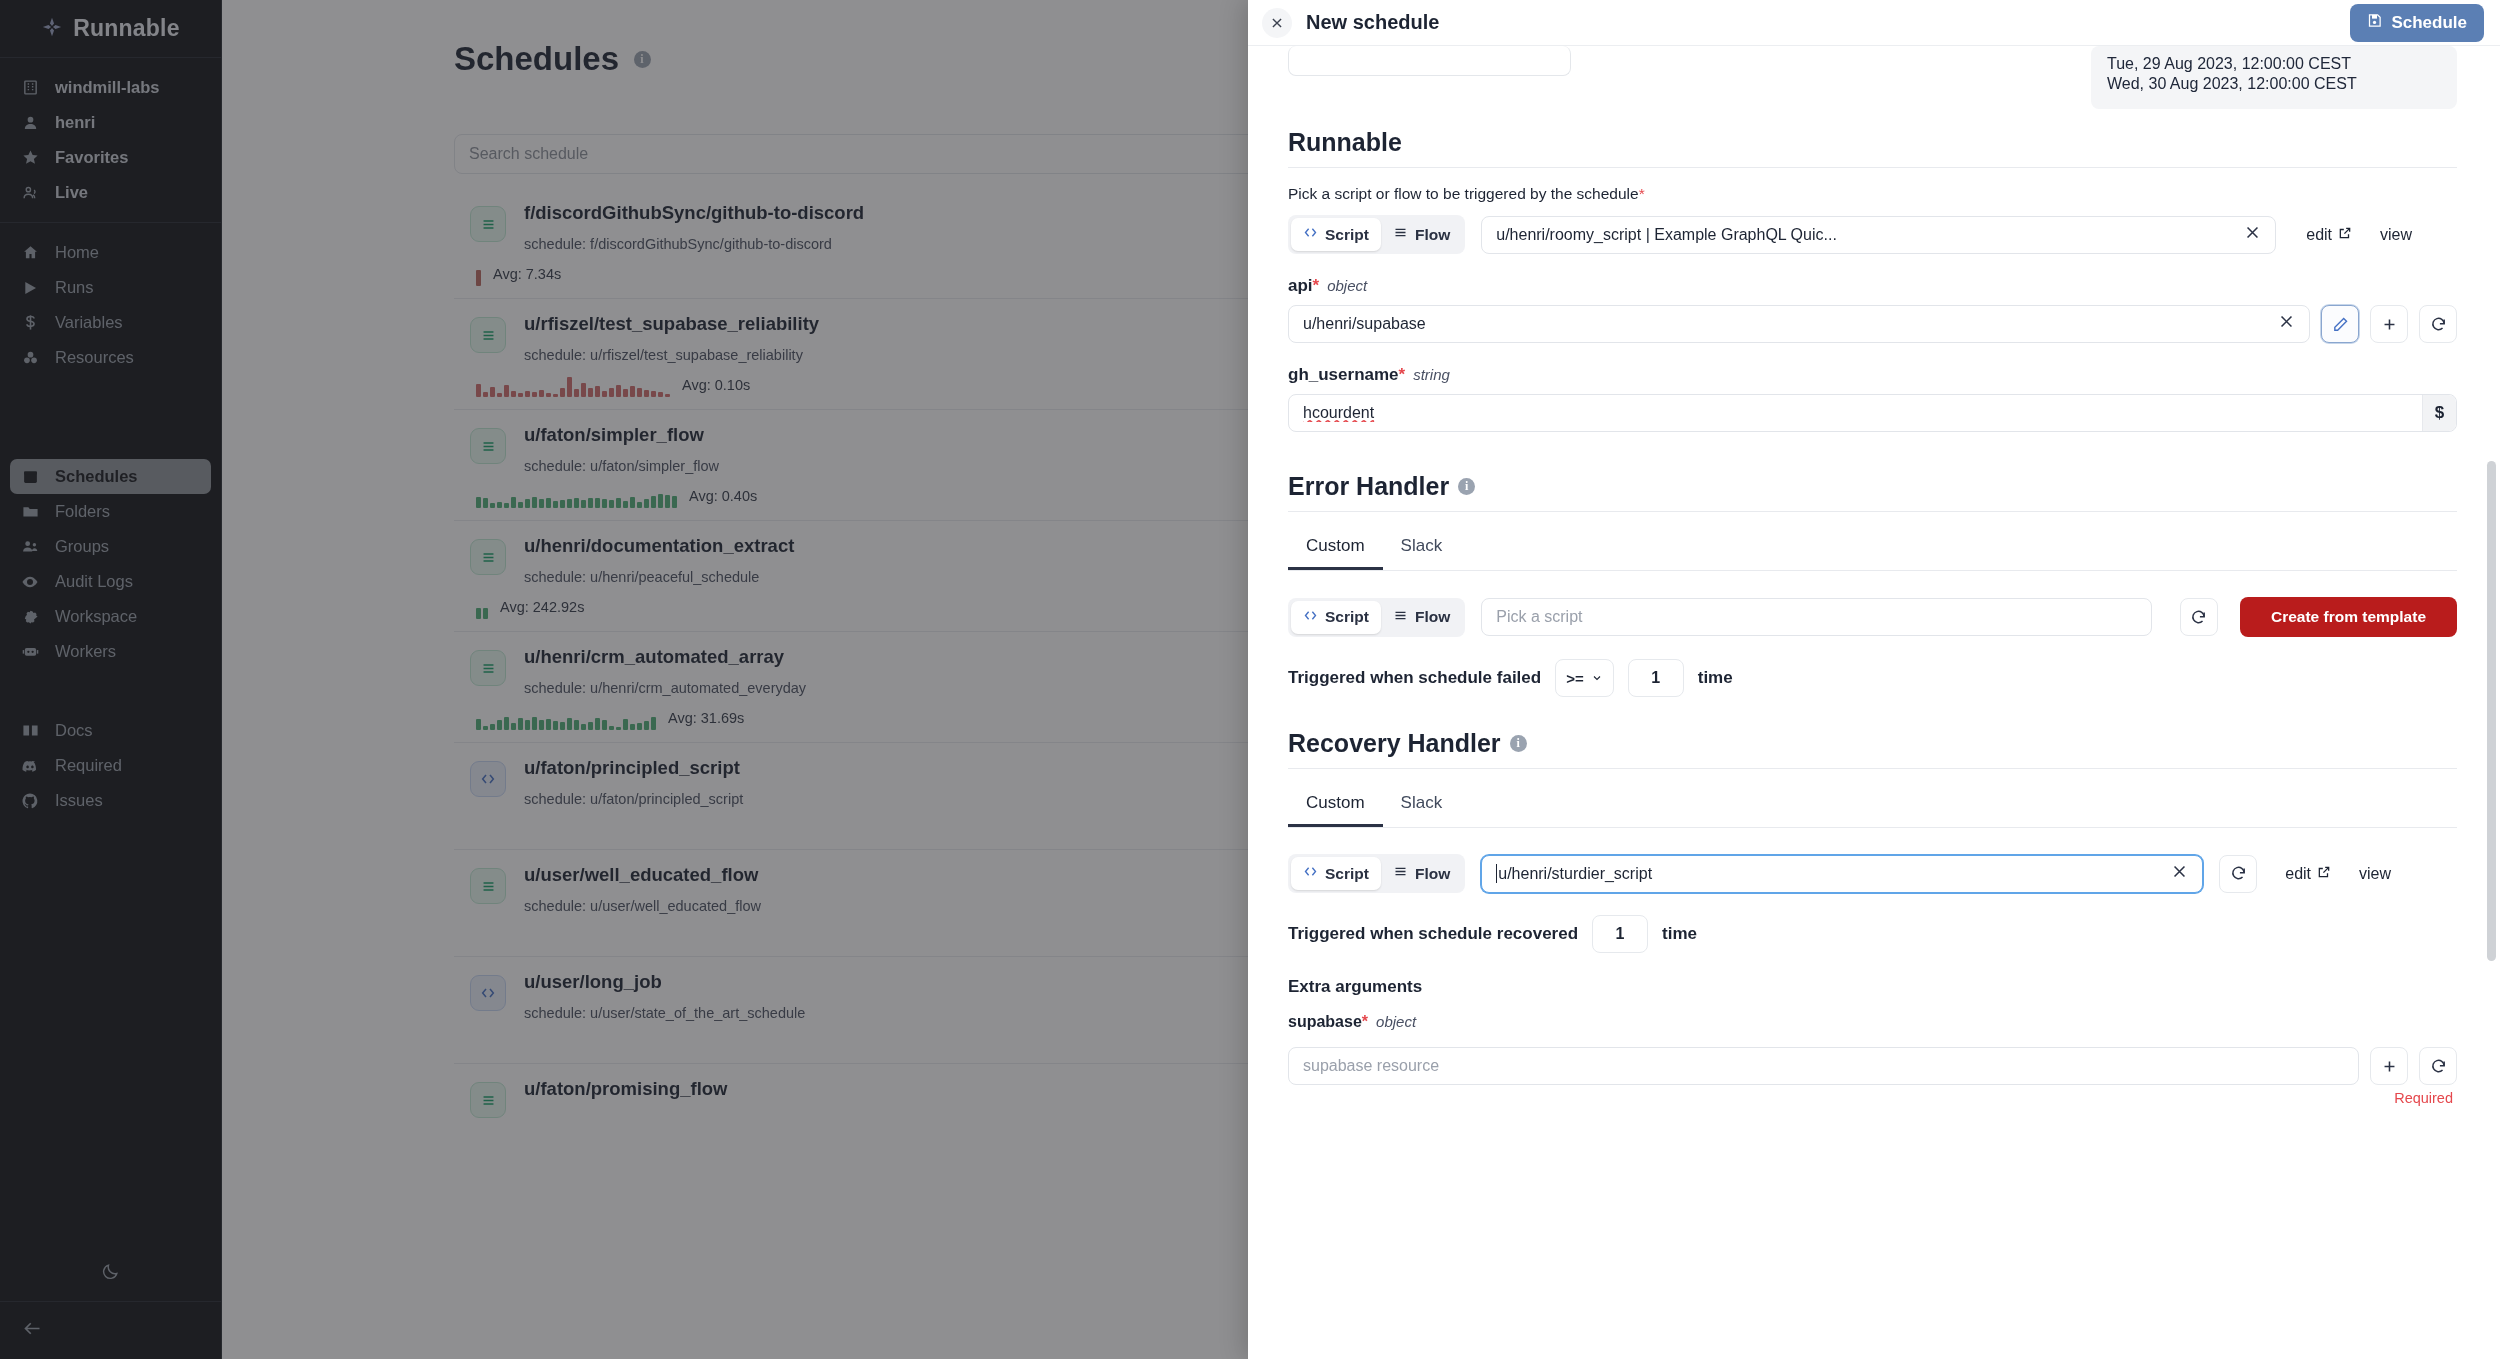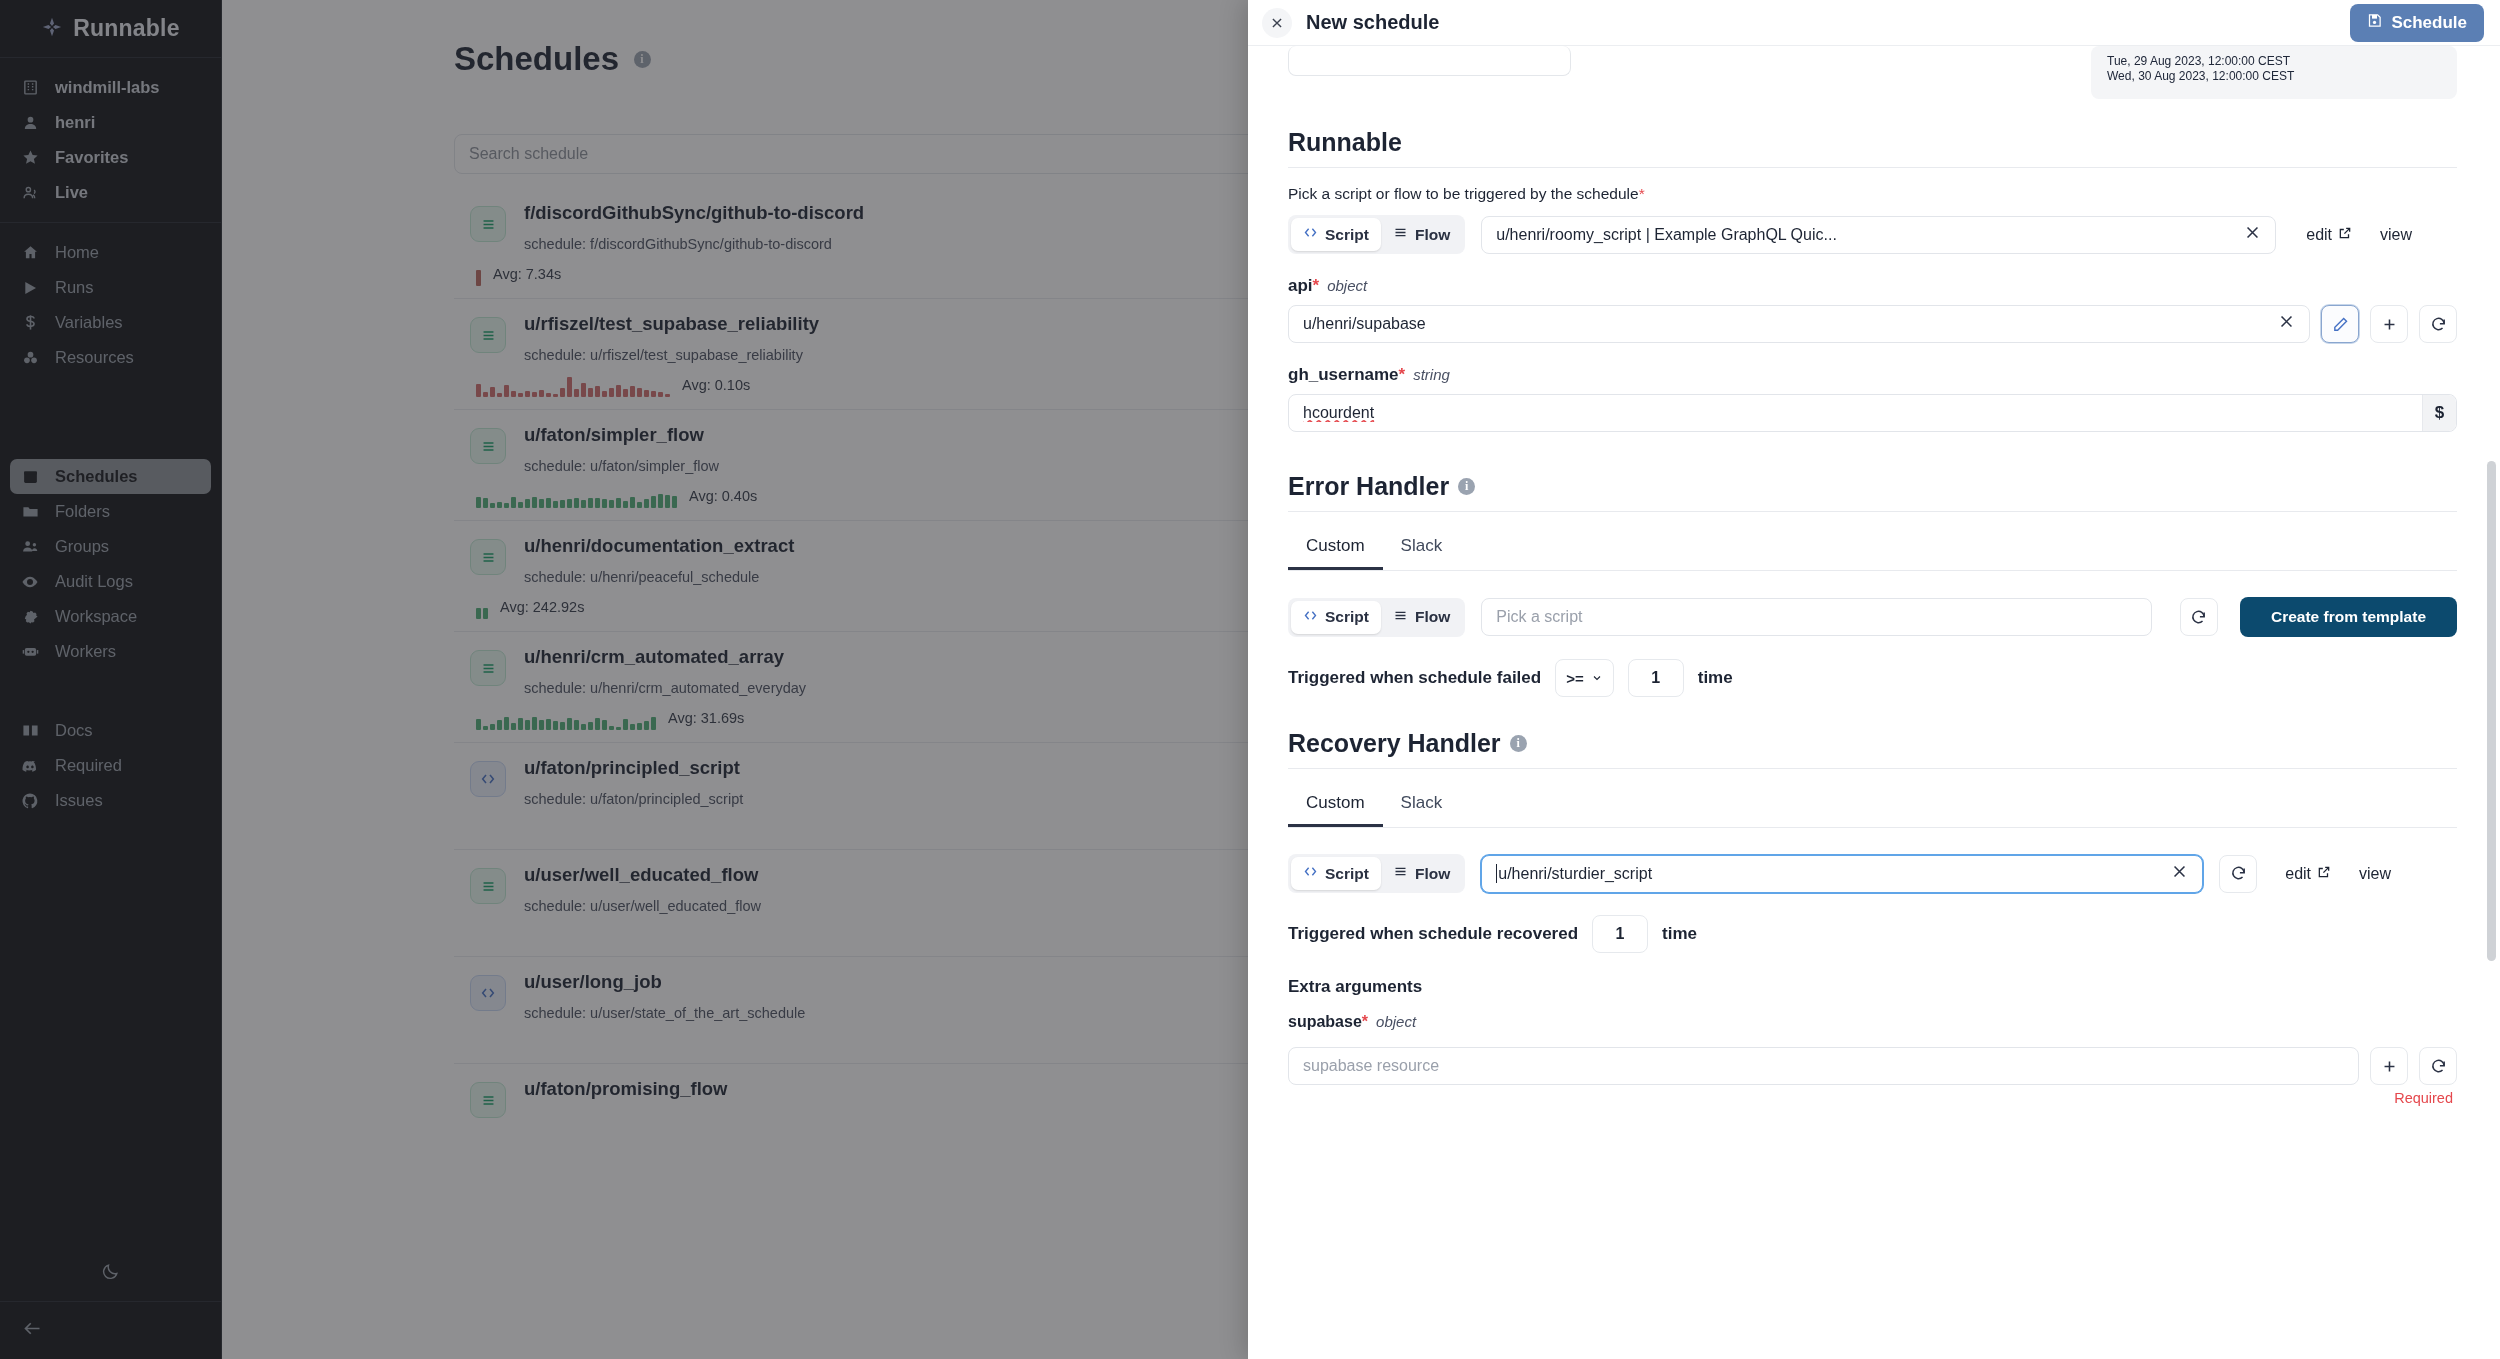--- a/index.html
+++ b/index.html
@@ -103,21 +103,21 @@
   .drawer-body { flex: 1 1 auto; position: relative; overflow: hidden; padding: 0 43px 0 40px; }
 
   .partial-input {
     width: 283px; height: 30px; border: 1px solid #e4e7eb; border-radius: 8px;
     border-top: none; margin-top: 0;
   }
   .date-box {
     position: absolute; right: 43px; top: 0; width: 366px;
     background: #f4f5f7; border-radius: 8px; padding: 8px 16px 14px 16px;
   }
-  .date-line { font-size: 12px; color: #20283a; line-height: 1.28; }
+  .date-line { font-size: 16px; color: #20283a; line-height: 1.28; }
 
   .sec-title { font-size: 25px; font-weight: bold; color: #1d2433; display: flex; align-items: center; }
   .sec-rule { border: none; border-top: 1px solid #e8eaee; margin: 10px 0 0 0; }
   .helper { font-size: 15.5px; color: #1d2433; margin-top: 17px; }
   .req-star { color: #e5484d; }
 
   .row { display: flex; align-items: center; gap: 0; margin-top: 12px; }
 
   .segmented { display: flex; background: #f1f2f5; border-radius: 8px; padding: 3px; }
   .seg {
@@ -154,21 +154,21 @@
     font-size: 17px; font-weight: bold; color: #1d2433; border-radius: 0 7px 7px 0;
   }
   .input-with-suffix { padding-right: 0; overflow: hidden; }
   .spell { text-decoration: underline; text-decoration-style: wavy; text-decoration-color: #e5484d; }
 
   .tabs { display: flex; gap: 0; margin-top: 16px; border-bottom: 1px solid #e8eaee; }
   .tab { font-size: 17px; color: #414a5c; padding: 8px 18px 11px; }
   .tab.on { color: #1d2433; border-bottom: 3px solid #2b3245; }
 
   .dark-btn {
-    background: #0c4a6e; color: #fff; font-size: 15.5px; font-weight: bold;
+    background: #b91c1c; color: #fff; font-size: 15.5px; font-weight: bold;
     border-radius: 8px; padding: 11px 31px; border: none; white-space: nowrap;
   }
   .inline-row { display: flex; align-items: center; gap: 14px; margin-top: 22px; font-size: 17px; color: #1d2433; font-weight: bold;}
   .mini-select {
     height: 38px; min-width: 58px; border: 1px solid #e6e9ed; border-radius: 8px; background: #fff;
     display: flex; align-items: center; justify-content: center; gap: 7px;
     font-size: 15px; font-weight: bold; color: #1d2433; padding: 0 10px;
   }
   .mini-num {
     height: 38px; width: 56px; border: 1px solid #e6e9ed; border-radius: 8px; background: #fff;

